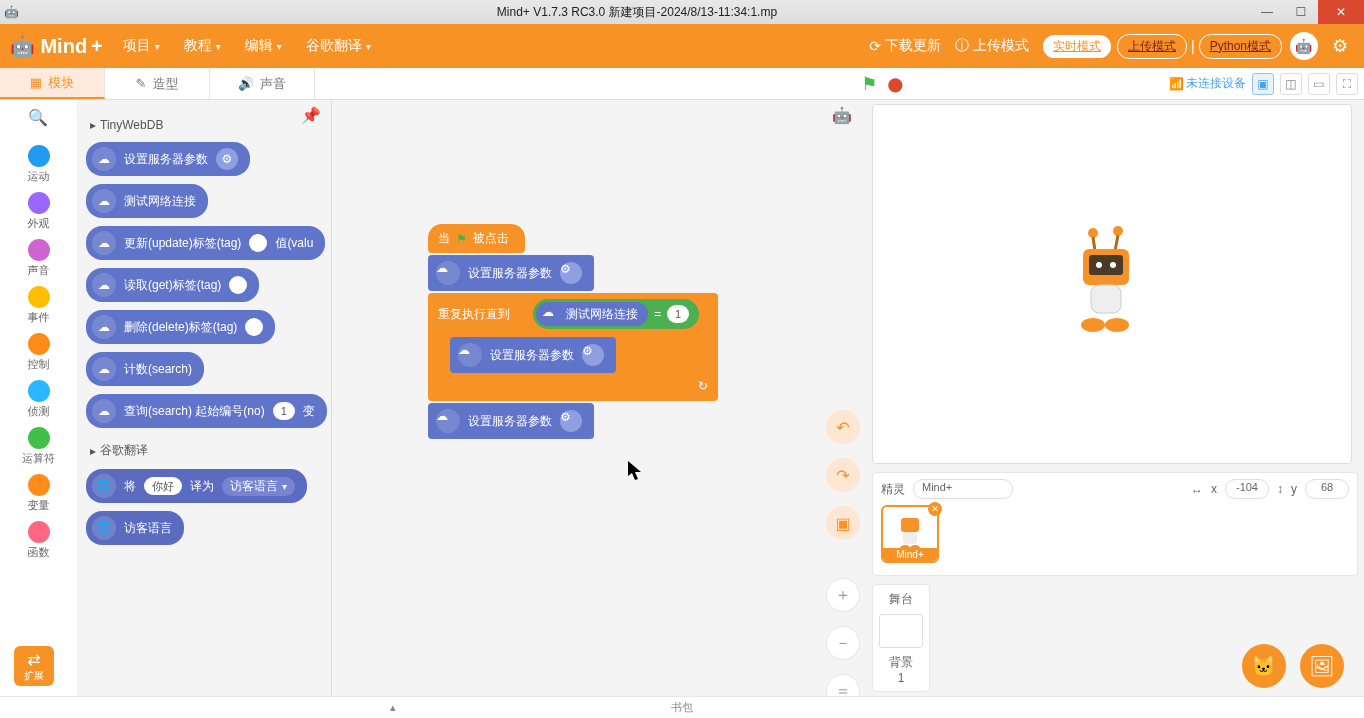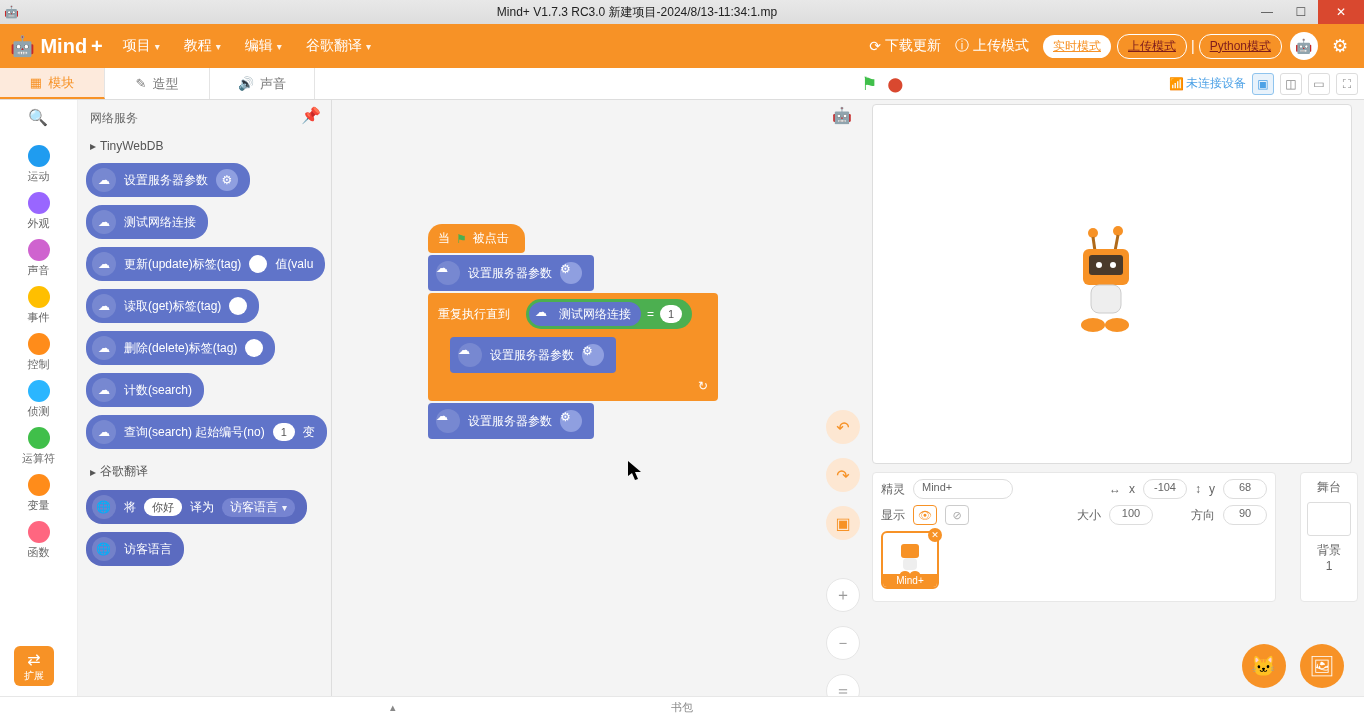--- a/index.html
+++ b/index.html
@@ -52,36 +52,36 @@
 .canvas{flex:1;position:relative;}
 .stagecol{width:492px;display:flex;flex-direction:column;}
 .mascot{position:absolute;right:10px;top:6px;width:30px;height:30px;}
 
 .script{position:absolute;left:96px;top:124px;}
 .hat{background:#f79226;color:#fff;font-size:12px;padding:6px 16px 6px 10px;border-radius:14px 14px 4px 4px;display:inline-flex;align-items:center;gap:6px;}
 .sblock{background:#6074c9;color:#fff;font-size:12px;padding:6px 12px 6px 8px;border-radius:4px;margin-top:2px;display:flex;align-items:center;gap:8px;width:fit-content;}
 .sblock .bicon{width:24px;height:24px;background:rgba(255,255,255,.15);border-radius:50%;}
 .sblock .gear{width:22px;height:22px;background:#8f9fe0;border-radius:50%;}
 .cblock{background:#f79226;color:#fff;font-size:12px;border-radius:4px;margin-top:2px;padding:6px 10px;width:290px;}
-.cblock .crow{display:flex;align-items:center;gap:16px;}
+.cblock .crow{display:flex;align-items:center;gap:23px;}
 .boolwrap{background:#4caf50;border-radius:16px;padding:3px 10px 3px 3px;display:flex;align-items:center;gap:6px;}
 .boolwrap .inner{background:#6074c9;border-radius:14px;padding:3px 10px 3px 6px;display:flex;align-items:center;gap:6px;}
 .numslot{background:#fff;color:#555;border-radius:10px;padding:0 8px;height:18px;font-size:11px;display:flex;align-items:center;}
 .cbody{background:#f79226;padding:4px 0 4px 12px;}
 .cfoot{height:18px;display:flex;justify-content:flex-end;align-items:center;color:#fff;}
 
 .toolcol{position:absolute;right:12px;top:310px;display:flex;flex-direction:column;gap:14px;}
 .tbtn{width:34px;height:34px;border-radius:50%;background:#fff;border:1px solid #e6e6e6;display:flex;align-items:center;justify-content:center;color:#999;font-size:16px;}
 .tbtn.o{background:#fde7d2;color:#f79226;border:none;}
 
 
 .stageframe{margin:4px 6px 4px 0;}
 .stage{width:480px;height:360px;background:#fff;border:1px solid #ddd;border-radius:4px;position:relative;}
 .robot{position:absolute;left:190px;top:120px;}
-.spritepanel{margin:4px 6px 0 0;display:flex;gap:24px;}
+.spritepanel{margin:4px 6px 0 0;display:flex;gap:8px;flex-direction:column;}
 .spriteinfo{flex:1;background:#fff;border:1px solid #e7e7e7;border-radius:4px;padding:6px 8px;font-size:12px;color:#666;}
 .irow{display:flex;align-items:center;gap:8px;margin-bottom:6px;}
 .ifield{background:#fff;border:1px solid #ddd;border-radius:12px;padding:1px 10px;min-width:44px;text-align:center;height:20px;font-size:11px;}
 .eyebtn{width:24px;height:20px;border:1px solid #f79226;border-radius:4px;display:flex;align-items:center;justify-content:center;color:#f79226;font-size:11px;}
 .eyebtn.off{border-color:#ccc;color:#aaa;}
 .thumb{width:58px;height:58px;border:2px solid #f79226;border-radius:6px;background:#fff;position:relative;display:flex;flex-direction:column;align-items:center;justify-content:center;}
 .thumb .del{position:absolute;top:-5px;right:-5px;width:14px;height:14px;border-radius:50%;background:#f79226;color:#fff;font-size:9px;display:flex;align-items:center;justify-content:center;}
 .thumb .lbl{position:absolute;bottom:0;left:0;right:0;background:#f79226;color:#fff;font-size:10px;text-align:center;padding:1px 0;border-radius:0 0 4px 4px;}
 .stagethumb{width:58px;background:#fff;border:1px solid #e7e7e7;border-radius:4px;display:flex;flex-direction:column;align-items:center;font-size:12px;color:#666;padding:6px;}
 .fab{position:fixed;bottom:30px;width:44px;height:44px;border-radius:50%;background:#f79226;color:#fff;display:flex;align-items:center;justify-content:center;font-size:20px;}
@@ -203,21 +203,20 @@
             <div class="dot" style="background:#ff8c1a"></div>
             <span>变量</span>
           </div>
           <div class="cat">
             <div class="dot" style="background:#ff6680"></div>
             <span>函数</span>
           </div>
         </div>
     </div>
     <div class="palette">
-      <div class="pal-head">网络服务</div>
       <div class="pin">📌</div>
       <div class="pal-sec">▸ <span>TinyWebDB</span></div>
 
       <div class="block">
           <span class="bicon">☁</span>
           <span>设置服务器参数</span>
           <span class="gear">⚙</span>
         </div><br>
       <div class="block">
           <span class="bicon">☁</span>
@@ -349,29 +348,20 @@
           <div class="irow">
             <span>精灵</span>
             <span class="ifield" style="min-width:100px;text-align:left;padding-left:8px">Mind+</span>
             <span style="margin-left:auto">↔</span>
             <span>x</span>
             <span class="ifield">-104</span>
             <span>↕</span>
             <span>y</span>
             <span class="ifield">68</span>
           </div>
-          <div class="irow">
-            <span>显示</span>
-            <span class="eyebtn">👁</span>
-            <span class="eyebtn off">⊘</span>
-            <span style="margin-left:auto">大小</span>
-            <span class="ifield">100</span>
-            <span style="margin-left:30px">方向</span>
-            <span class="ifield">90</span>
-          </div>
           <div class="irow" style="margin-top:6px">
             <div class="thumb">
               <div class="del">✕</div>
               <svg width="34" height="40">
                   <rect x="8" y="4" width="18" height="14" rx="3" fill="#f79226"></rect>
                   <rect x="10" y="18" width="14" height="12" rx="4" fill="#eee"></rect>
                   <ellipse cx="12" cy="34" rx="5" ry="3" fill="#f79226"></ellipse>
                   <ellipse cx="22" cy="34" rx="5" ry="3" fill="#f79226"></ellipse>
                 </svg>
               <div class="lbl">Mind+</div>

